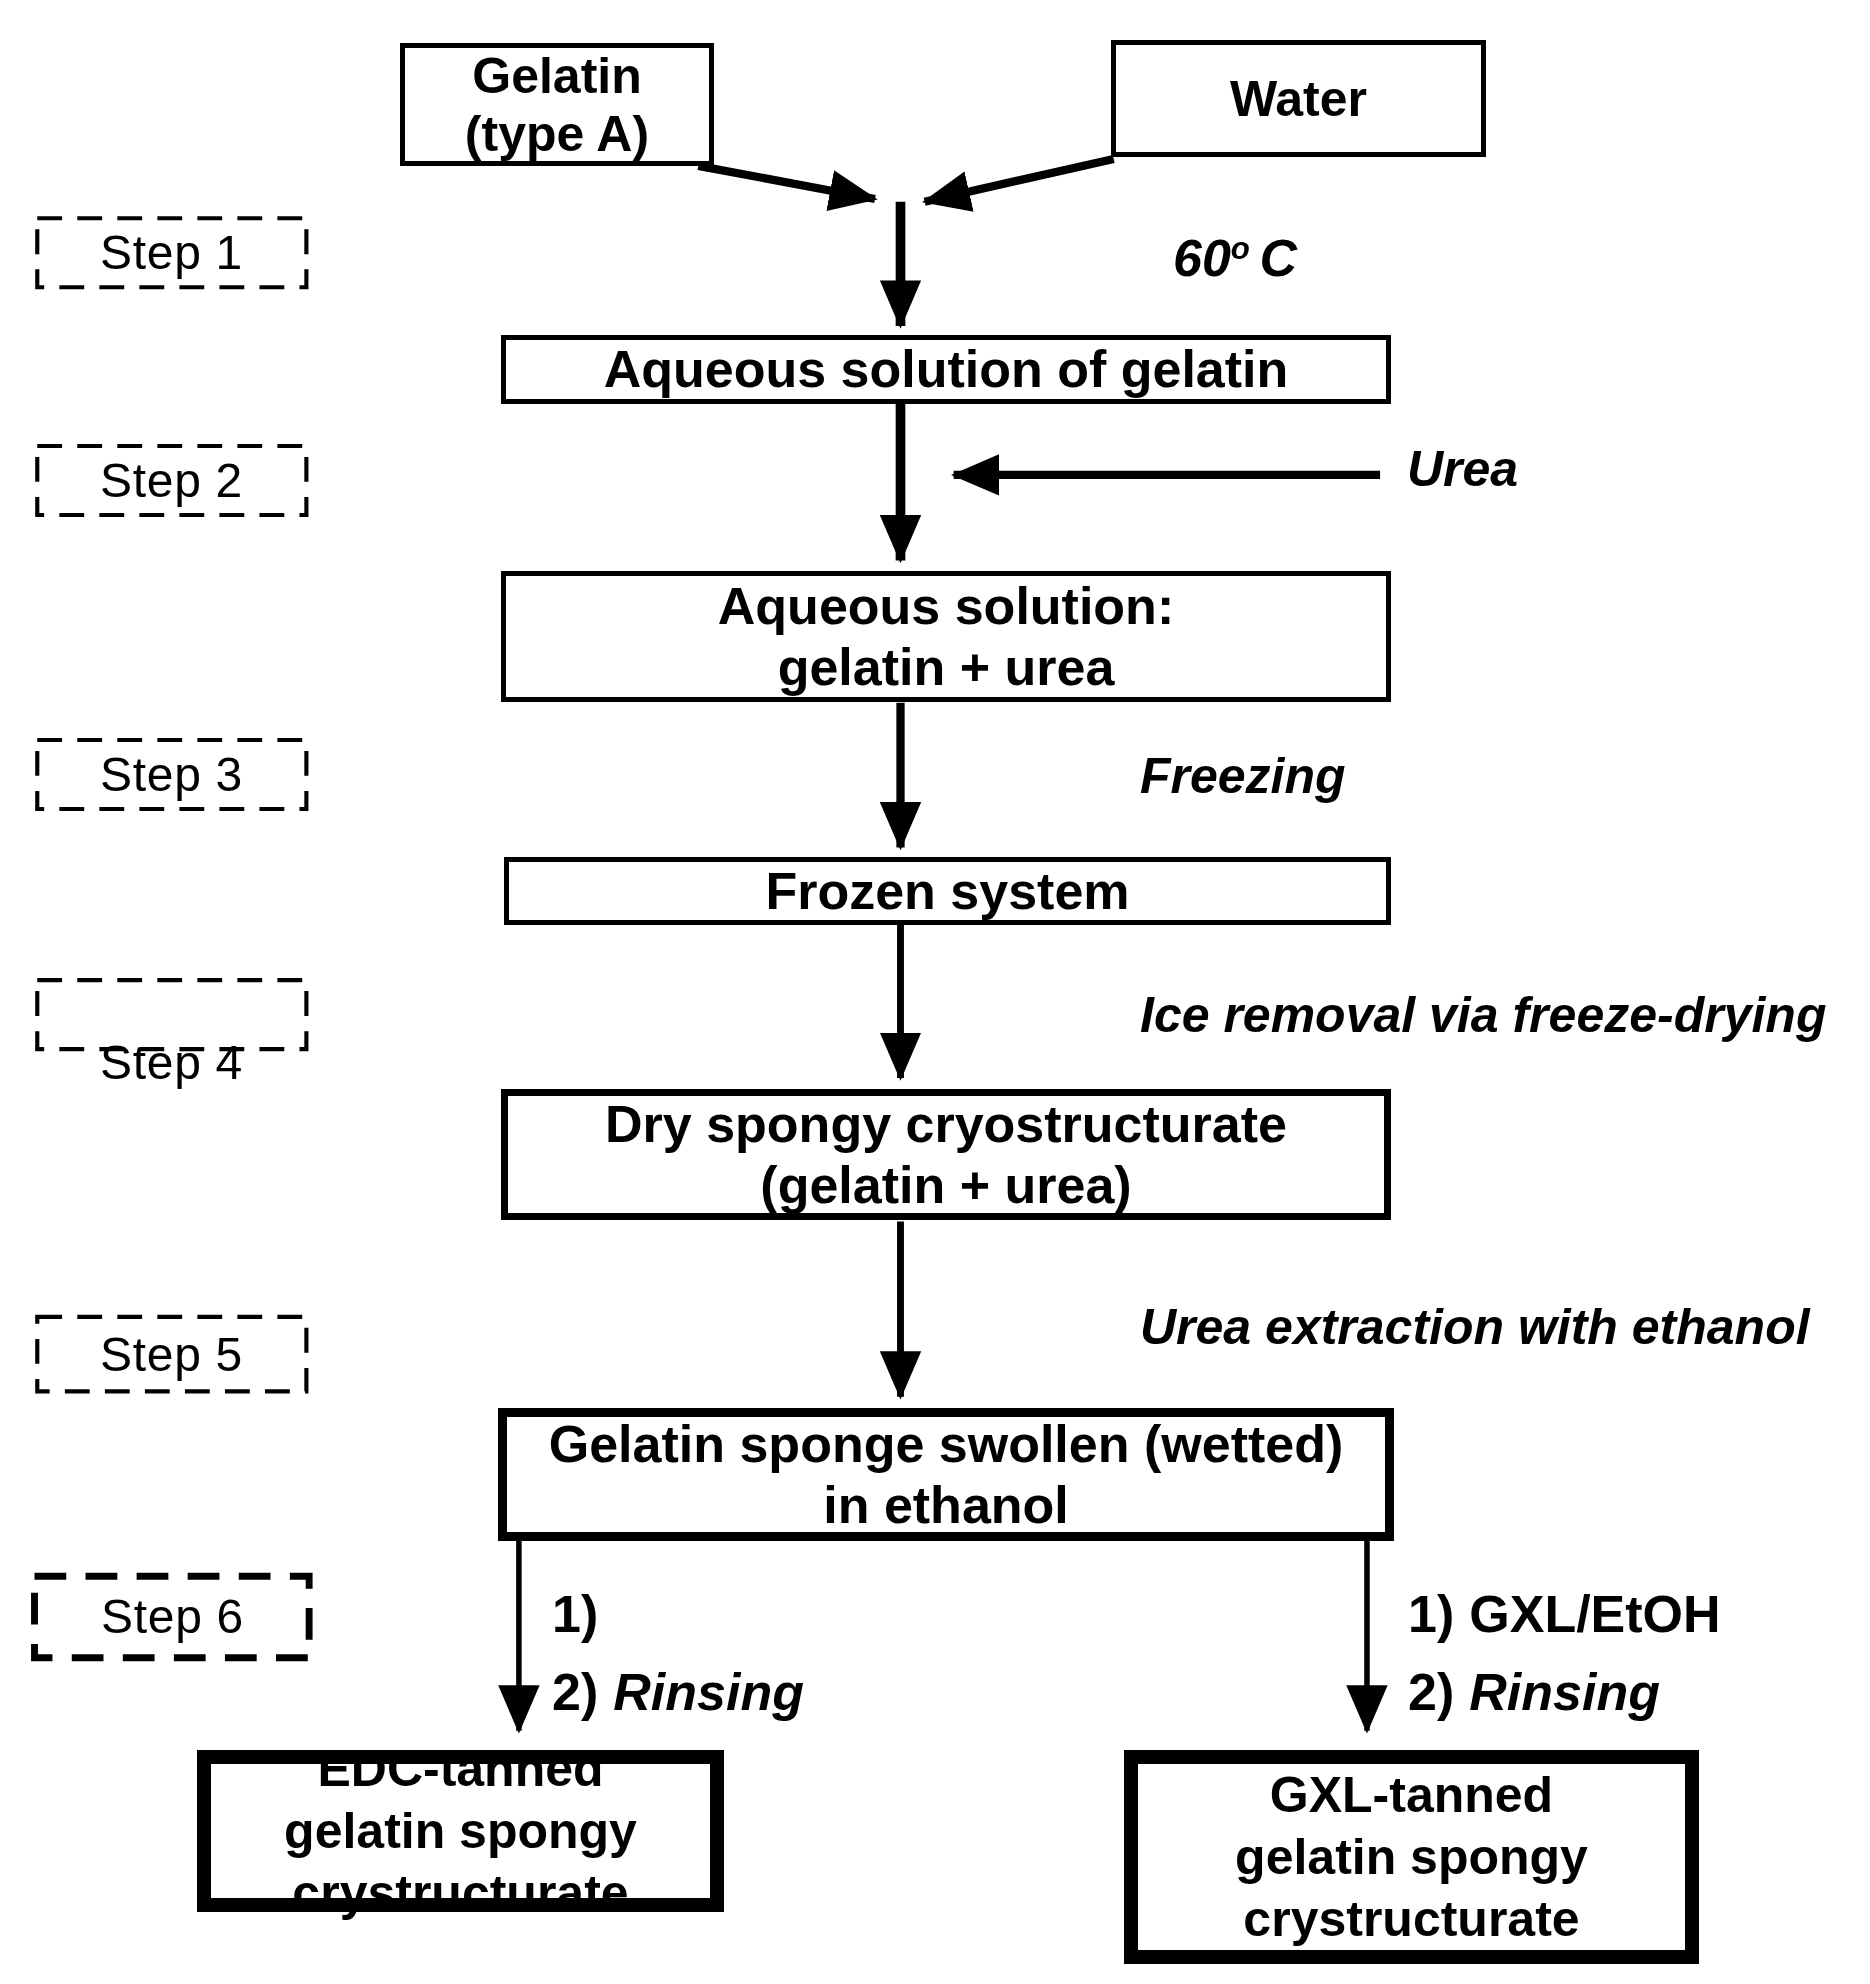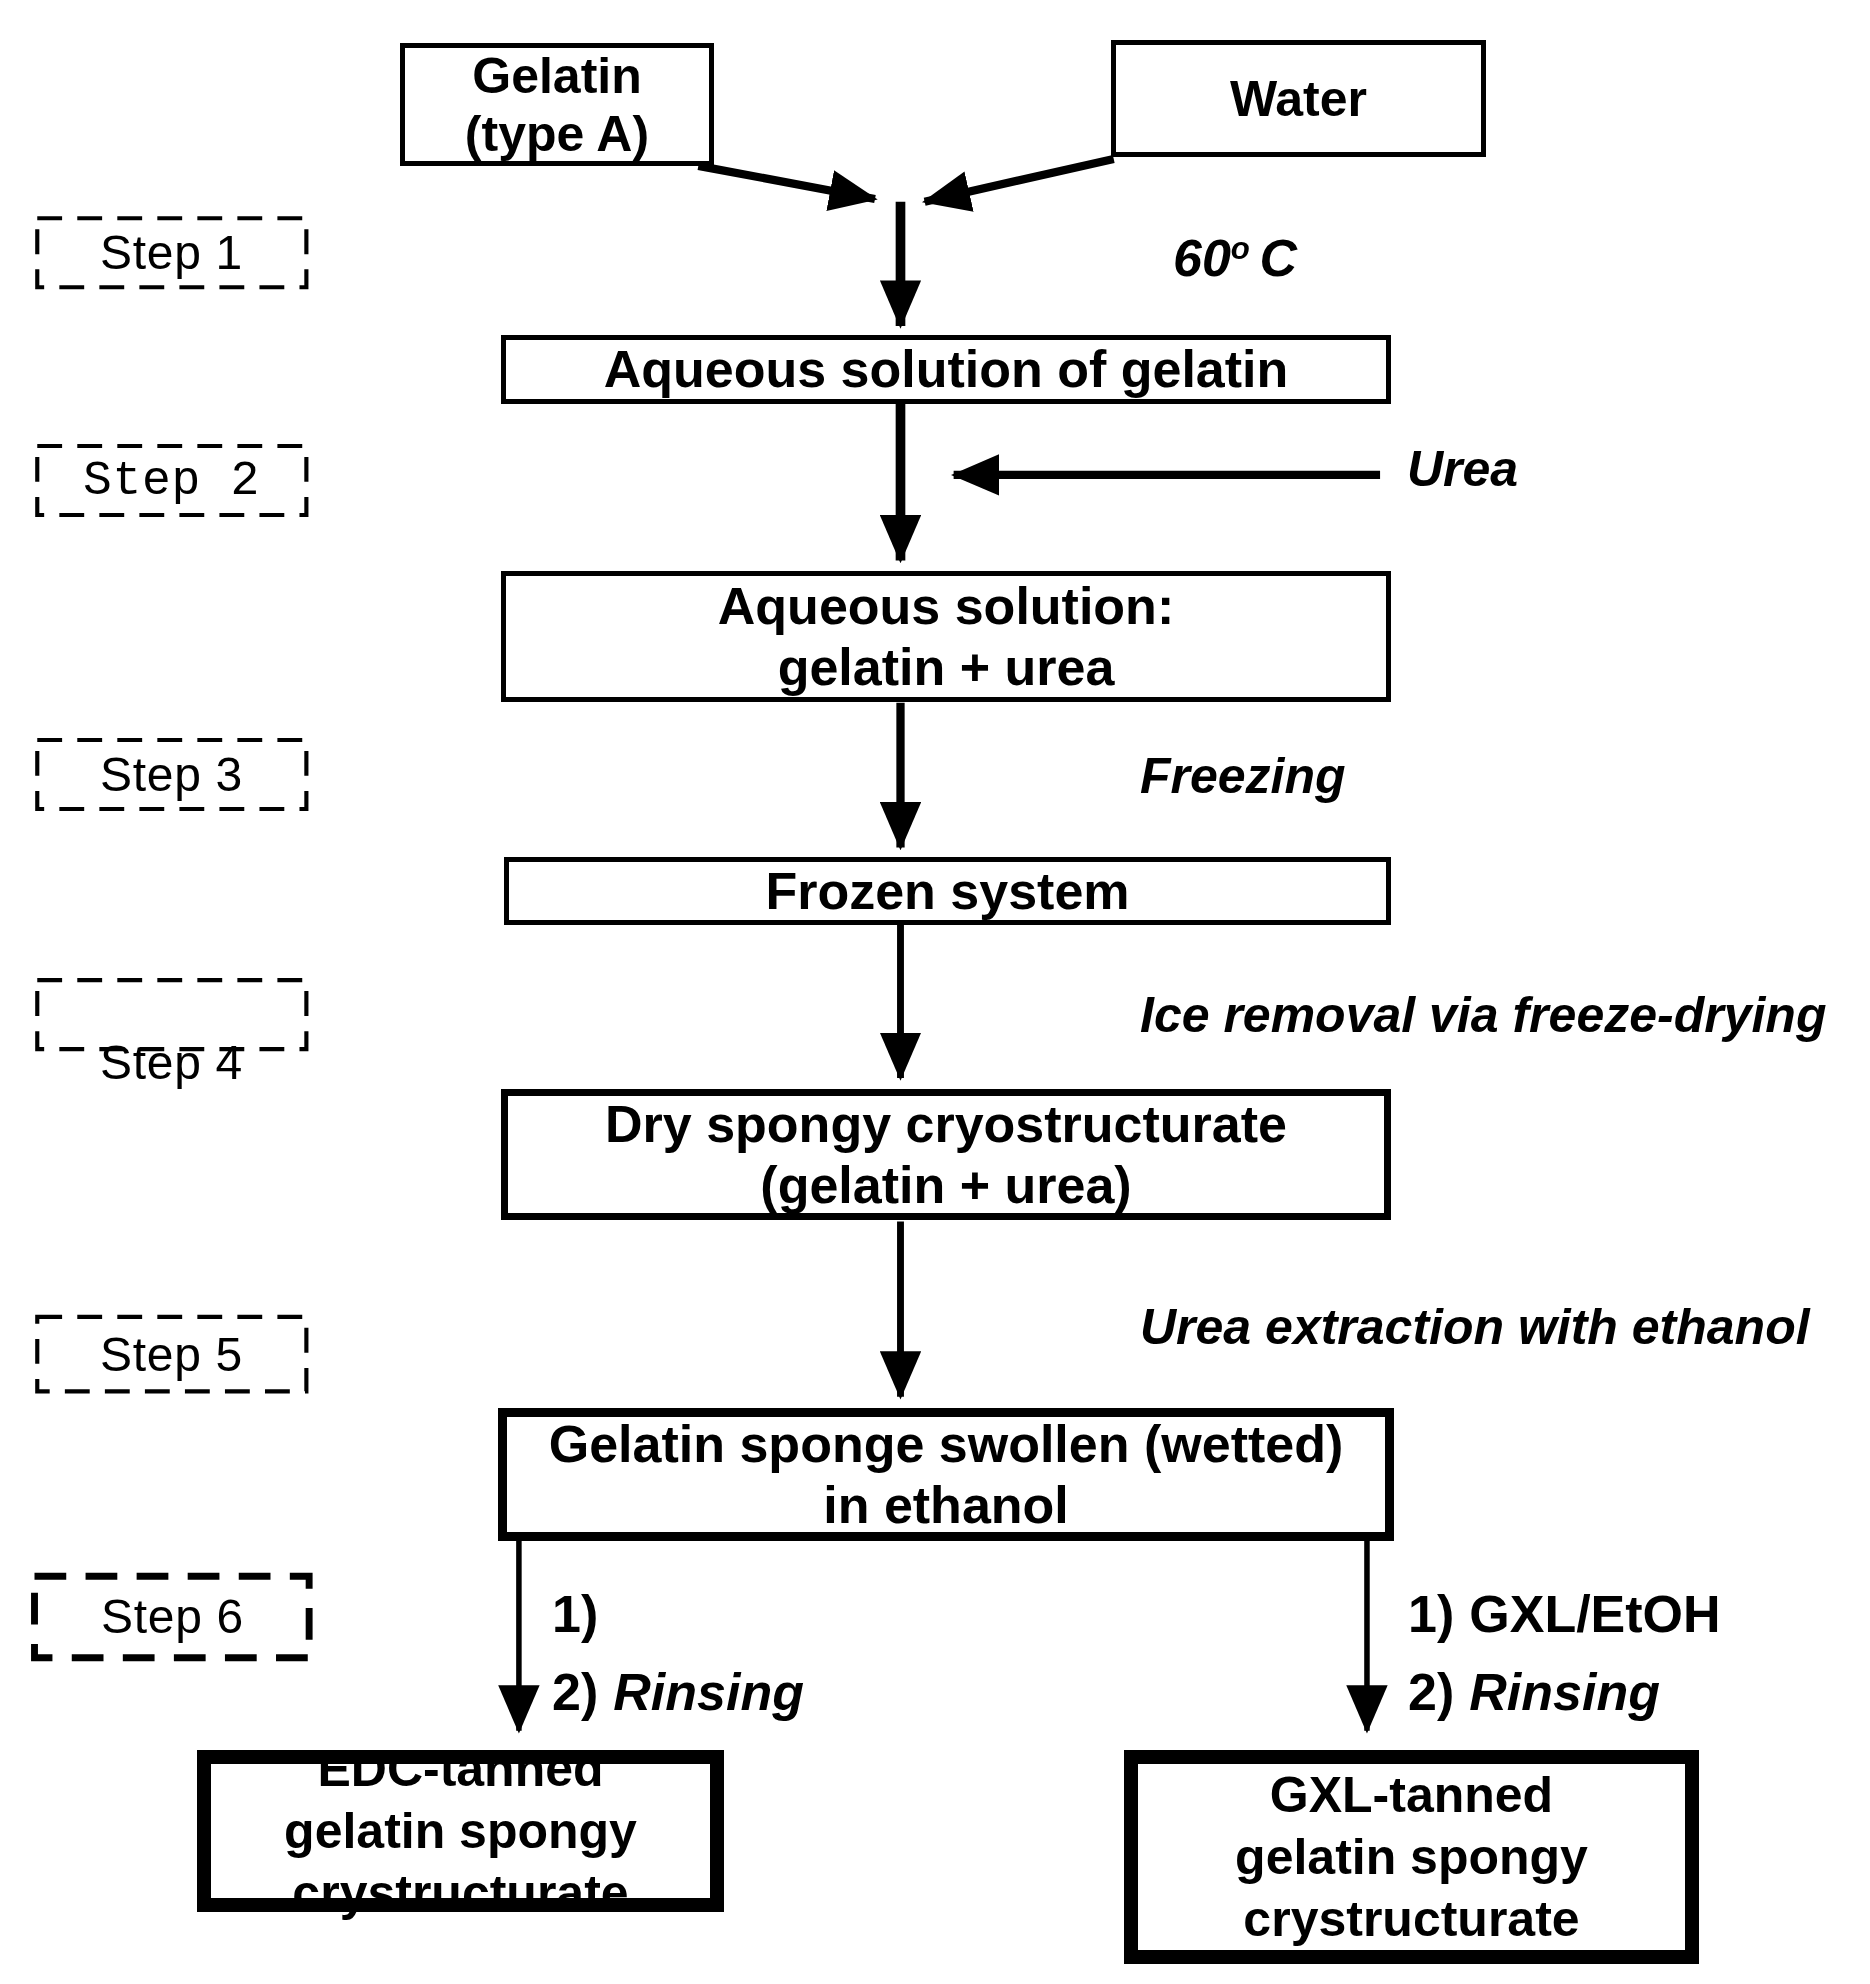--- a/index.html
+++ b/index.html
@@ -101,21 +101,21 @@
 
     <rect x="54" y="316" width="390" height="100" fill="none" stroke="#000" stroke-width="6" stroke-dasharray="36 22"></rect>
     <rect x="54" y="646" width="390" height="100" fill="none" stroke="#000" stroke-width="6" stroke-dasharray="36 22"></rect>
     <rect x="54" y="1072" width="390" height="100" fill="none" stroke="#000" stroke-width="6" stroke-dasharray="36 22"></rect>
     <rect x="54" y="1420" width="390" height="100" fill="none" stroke="#000" stroke-width="6" stroke-dasharray="36 22"></rect>
     <rect x="54" y="1908" width="390" height="108" fill="none" stroke="#000" stroke-width="6" stroke-dasharray="36 22"></rect>
     <rect x="50" y="2284" width="398" height="118" fill="none" stroke="#000" stroke-width="10" stroke-dasharray="46 28"></rect>
   </svg>
 
   <div class="step-label" style="left:37px; top:218px; width:269px; height:69px;">Step 1</div>
-  <div class="step-label" style="left:37px; top:446px; width:269px; height:69px;font-family:Liberation Mono, monospace;">Step 2</div>
+  <div class="step-label" style="left:37px; top:446px; width:269px; height:69px;">Step 2</div>
   <div class="step-label" style="left:37px; top:740px; width:269px; height:69px;">Step 3</div>
   <div class="step-label" style="left:37px; top:980px; width:269px; height:69px;margin-top:48px;">Step 4</div>
   <div class="step-label" style="left:37px; top:1317px; width:269px; height:75px;">Step 5</div>
   <div class="step-label" style="left:35px; top:1576px; width:275px; height:81px;">Step 6</div>
 
   <div class="box" style="left:400px; top:43px; width:314px; height:123px; font-size:50px;">Gelatin
 (type A)</div>
   <div class="box" style="left:501px; top:335px; width:890px; height:69px; font-size:52px;">Aqueous solution of gelatin</div>
 
   <div class="box" style="left:1111px; top:40px; width:375px; height:117px; font-size:50px;">Water</div>

